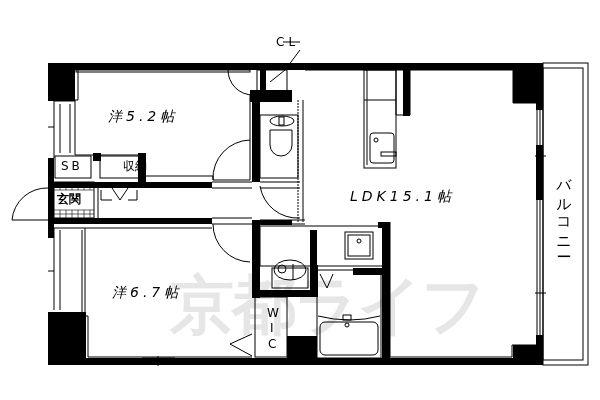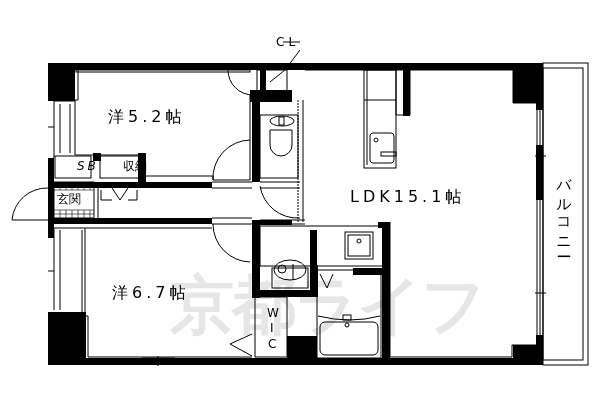--- a/index.html
+++ b/index.html
@@ -1,19 +1,19 @@
 <!DOCTYPE html>
 <html><head>
 <meta charset="utf-8">
 <style>
   html, body { margin:0; padding:0; background:#ffffff; }
   body { width:600px; height:400px; overflow:hidden; position:relative; font-family:"DejaVu Sans", sans-serif; }
   #plan { position:absolute; left:0; top:0; width:600px; height:400px; }
   .lbl { position:absolute; color:#000; font-family:"DejaVu Sans", sans-serif; white-space:nowrap; line-height:1; }
-  .room-lg { font-size:16px; letter-spacing:4px; }
+  .room-lg { font-size:14px; letter-spacing:4px;font-style:italic; }
   .small { font-size:12px; }
   .vert { writing-mode:vertical-rl; font-size:15px; letter-spacing:3px; }
   .wm { position:absolute; left:170px; top:262px; font-size:64px; font-weight:bold; color:#e6e6e6; letter-spacing:-2px; font-family:"DejaVu Sans", sans-serif; white-space:nowrap; z-index:0; }
   .above { z-index:2; }
 </style>
 </head>
 <body>
 
 <div class="wm">京都ライフ</div>
 
@@ -158,18 +158,18 @@
     </g>
     <line x1="98" y1="182" x2="98" y2="218"></line>
   </g>
 </svg>
 
 <div class="lbl small above" style="left:276px;top:36px;letter-spacing:4px;">CL</div>
 <div class="lbl room-lg above" style="left:108px;top:109px;">洋5.2帖</div>
 <div class="lbl room-lg above" style="left:112px;top:285px;">洋6.7帖</div>
 <div class="lbl room-lg above" style="left:350px;top:189px;">LDK15.1帖</div>
 <div class="lbl vert above" style="left:556px;top:168px;">バルコニー</div>
-<div class="lbl small above" style="left:77px;top:160px;letter-spacing:3px;font-style:italic;">SB</div>
+<div class="lbl small above" style="left:61px;top:160px;letter-spacing:3px;">SB</div>
 <div class="lbl small above" style="left:103px;top:160px;margin-left:20px;">収納</div>
-<div class="lbl small above" style="left:57px;top:193px;">玄関</div>
+<div class="lbl small above" style="left:57px;top:193px;font-weight:bold;">玄関</div>
 <div class="lbl small above" style="left:267px;top:307px;">W</div>
 <div class="lbl small above" style="left:270px;top:322px;">I</div>
 <div class="lbl small above" style="left:268px;top:338px;">C</div>
 
 </body></html>

